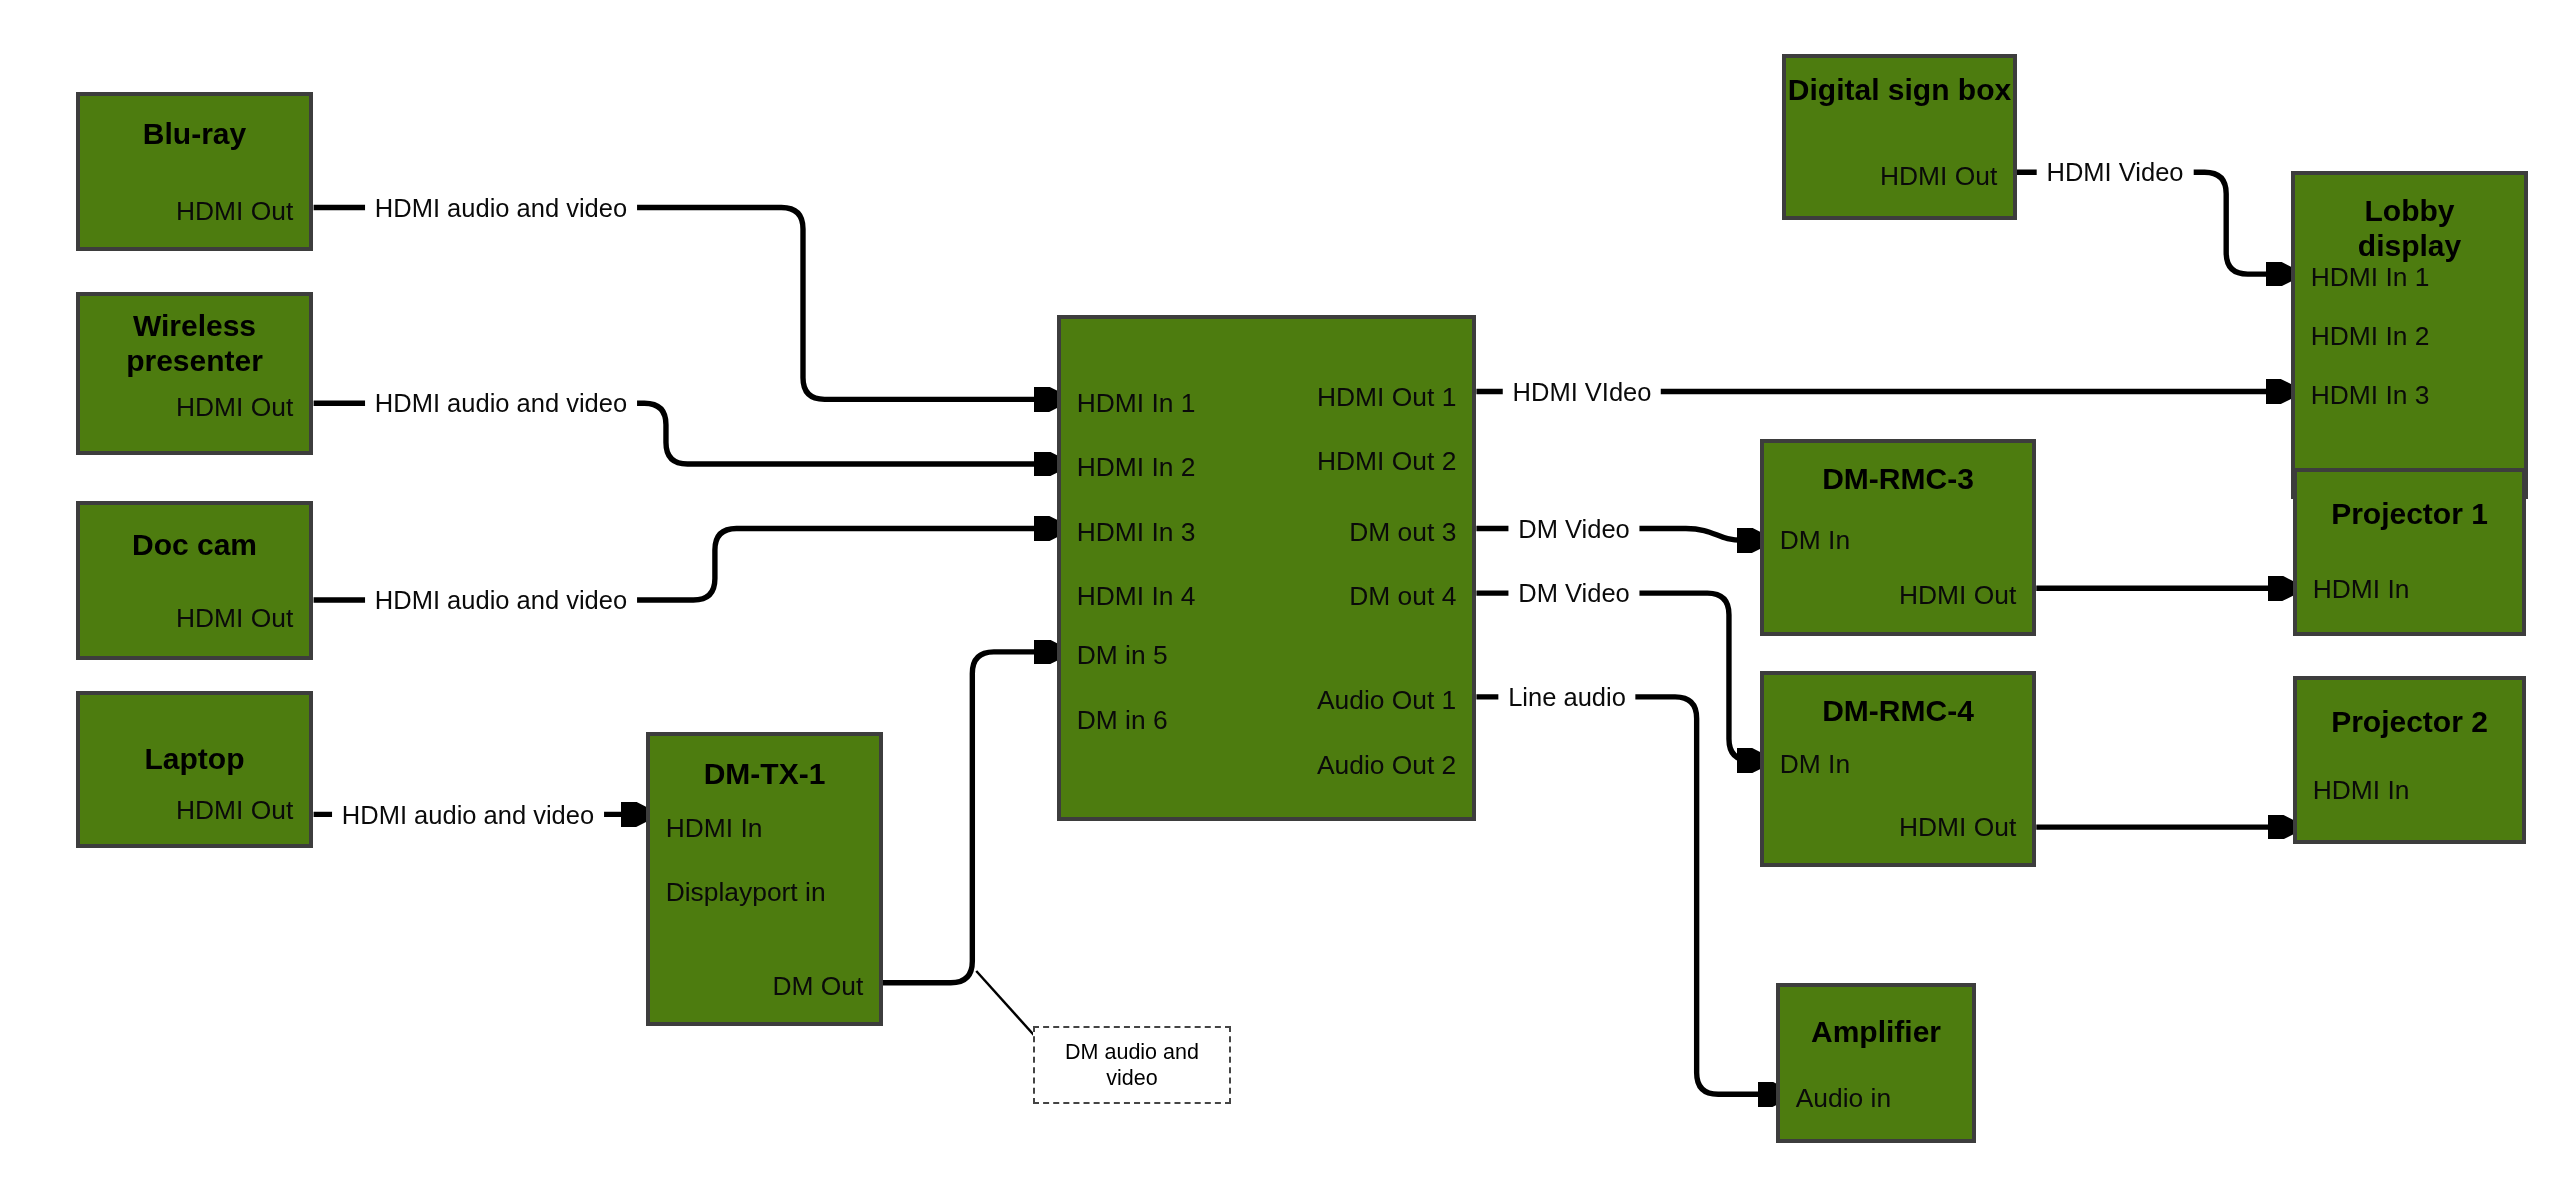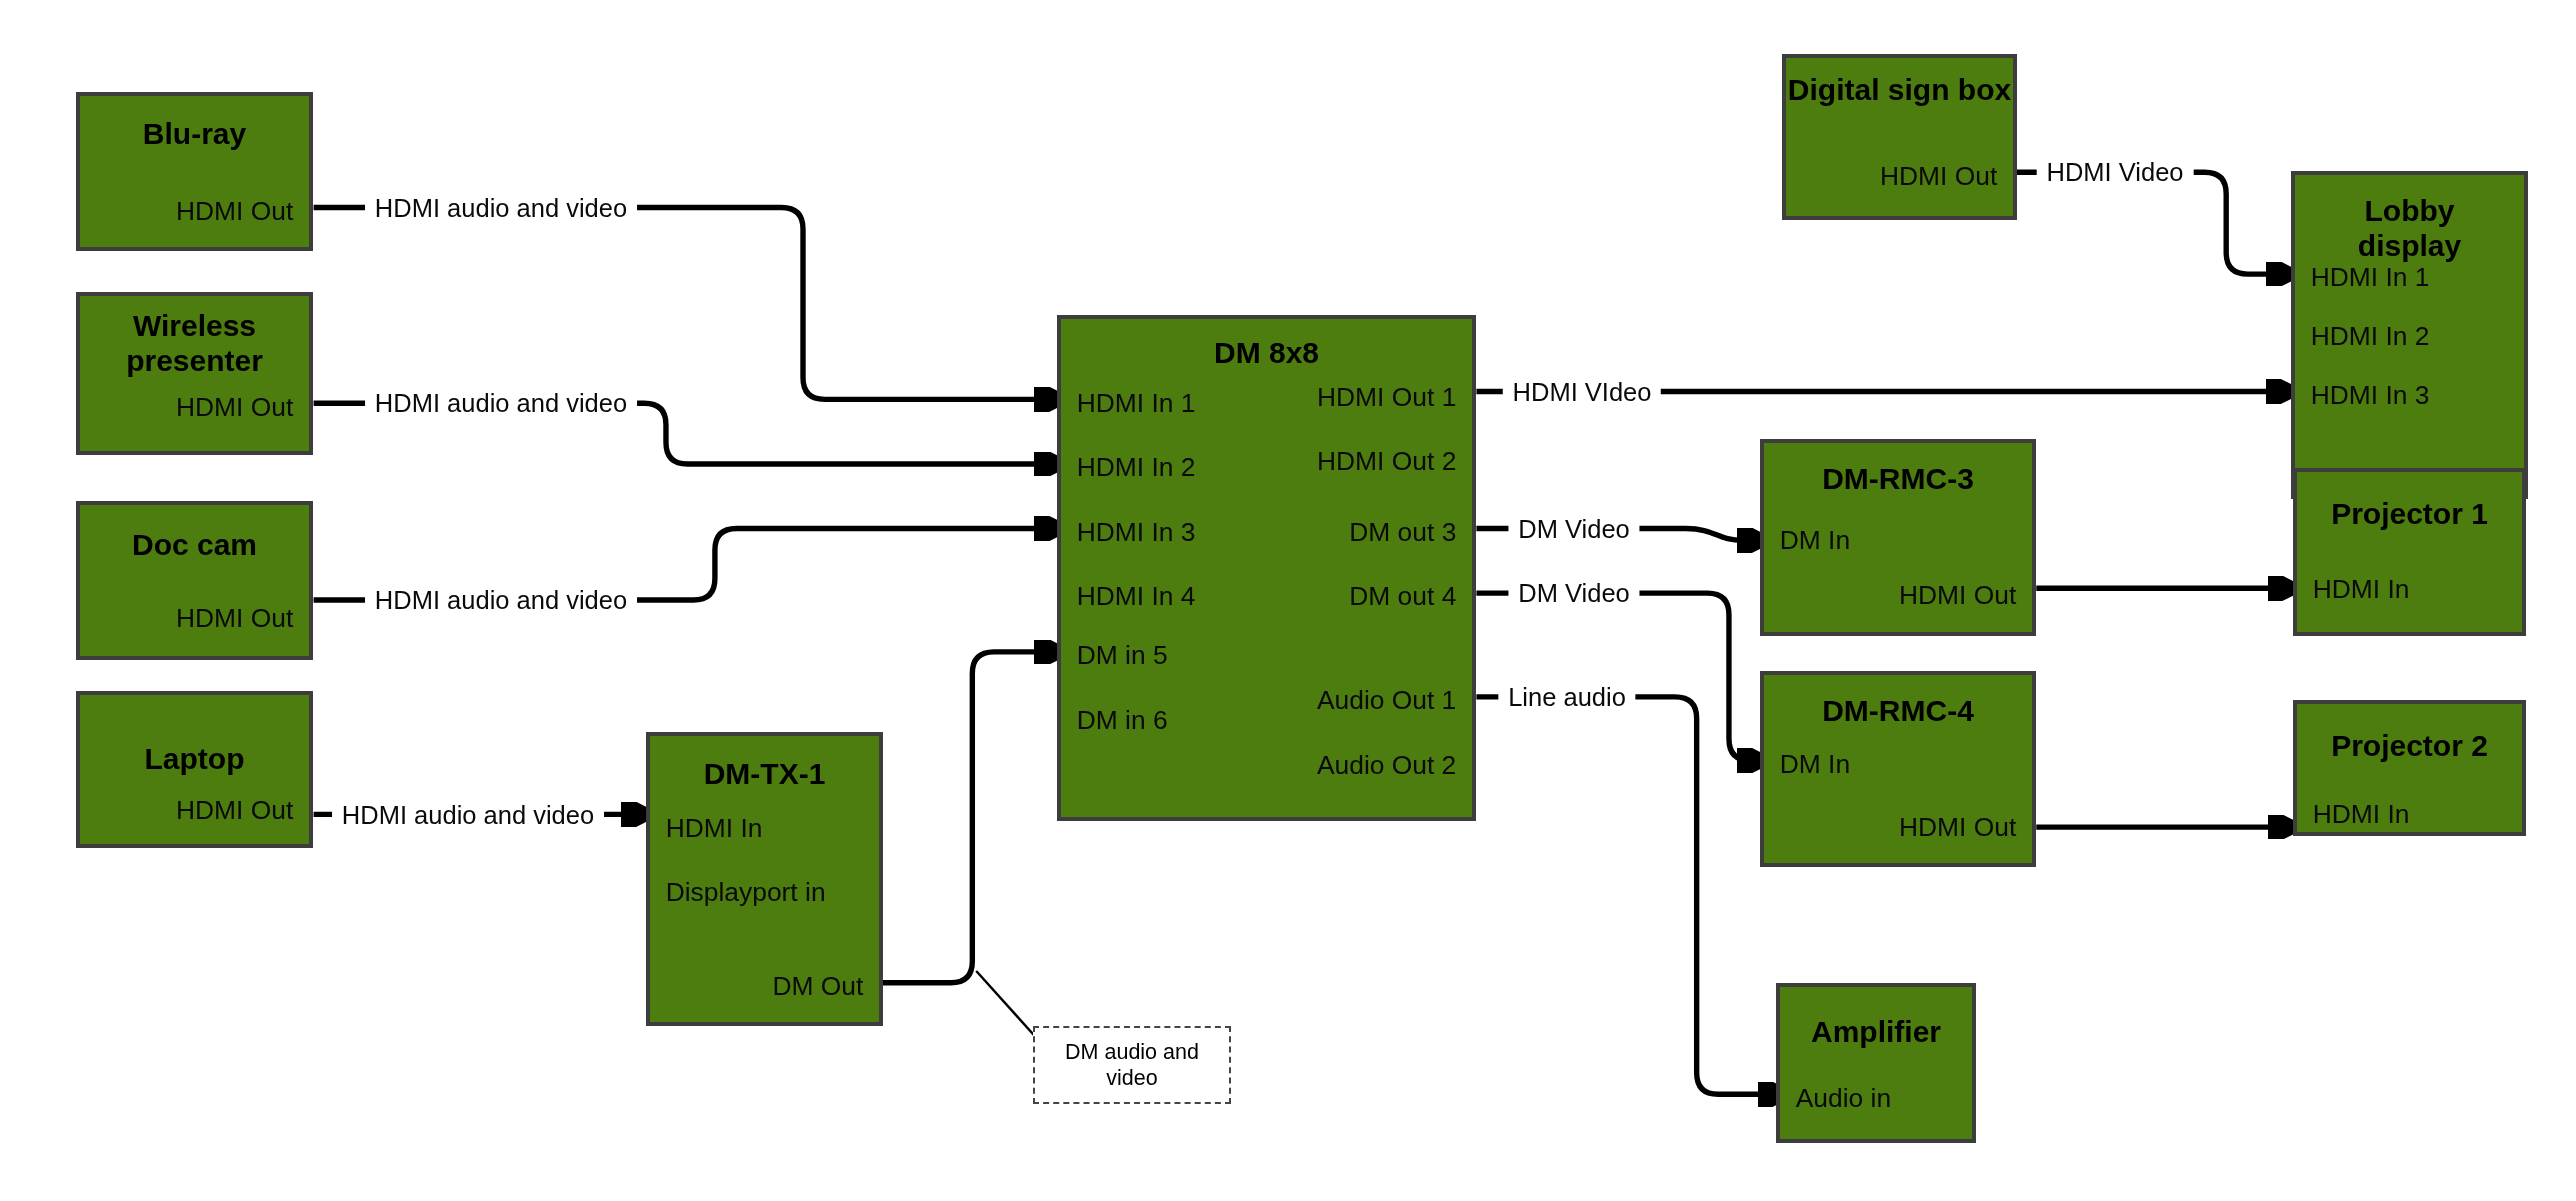--- a/index.html
+++ b/index.html
@@ -117,21 +117,20 @@
   </div>
 
   <div class="box" style="left:646px; top:732px; width:237px; height:294px;">
     <div class="title" style="top:19.6px;">DM-TX-1</div>
     <div class="port in" style="top:77px;">HDMI In</div>
     <div class="port in" style="top:141px;">Displayport in</div>
     <div class="port out" style="top:235px;">DM Out</div>
   </div>
 
   <div class="box" style="left:1057px; top:315px; width:419px; height:506px;">
-    <div class="title" style="top:15.7px;">DM 8x8</div>
     <div class="port in" style="top:69px;">HDMI In 1</div>
     <div class="port in" style="top:133px;">HDMI In 2</div>
     <div class="port in" style="top:198px;">HDMI In 3</div>
     <div class="port in" style="top:262px;">HDMI In 4</div>
     <div class="port in" style="top:321px;">DM in 5</div>
     <div class="port in" style="top:386px;">DM in 6</div>
     <div class="port out" style="top:63px;">HDMI Out 1</div>
     <div class="port out" style="top:127px;">HDMI Out 2</div>
     <div class="port out" style="top:198px;">DM out 3</div>
     <div class="port out" style="top:262px;">DM out 4</div>
@@ -161,21 +160,21 @@
     <div class="title" style="top:23.5px;">Projector 1</div>
     <div class="port in" style="top:102px;">HDMI In</div>
   </div>
 
   <div class="box" style="left:1760px; top:671px; width:276px; height:196px;">
     <div class="title" style="top:17.6px;">DM-RMC-4</div>
     <div class="port in" style="top:74px;">DM In</div>
     <div class="port out" style="top:137px;">HDMI Out</div>
   </div>
 
-  <div class="box" style="left:2293px; top:700px; width:233px; height:136px;">
+  <div class="box" style="left:2293px; top:676px; width:233px; height:168px;">
     <div class="title" style="top:23.5px;">Projector 2</div>
     <div class="port in" style="top:95px;">HDMI In</div>
   </div>
 
   <div class="box" style="left:1776px; top:983px; width:200px; height:160px;">
     <div class="title" style="top:27.4px;">Amplifier</div>
     <div class="port in" style="top:96px;">Audio in</div>
   </div>
 
   <div class="wire-label" style="left:501px;  top:208px;">HDMI audio and video</div>

